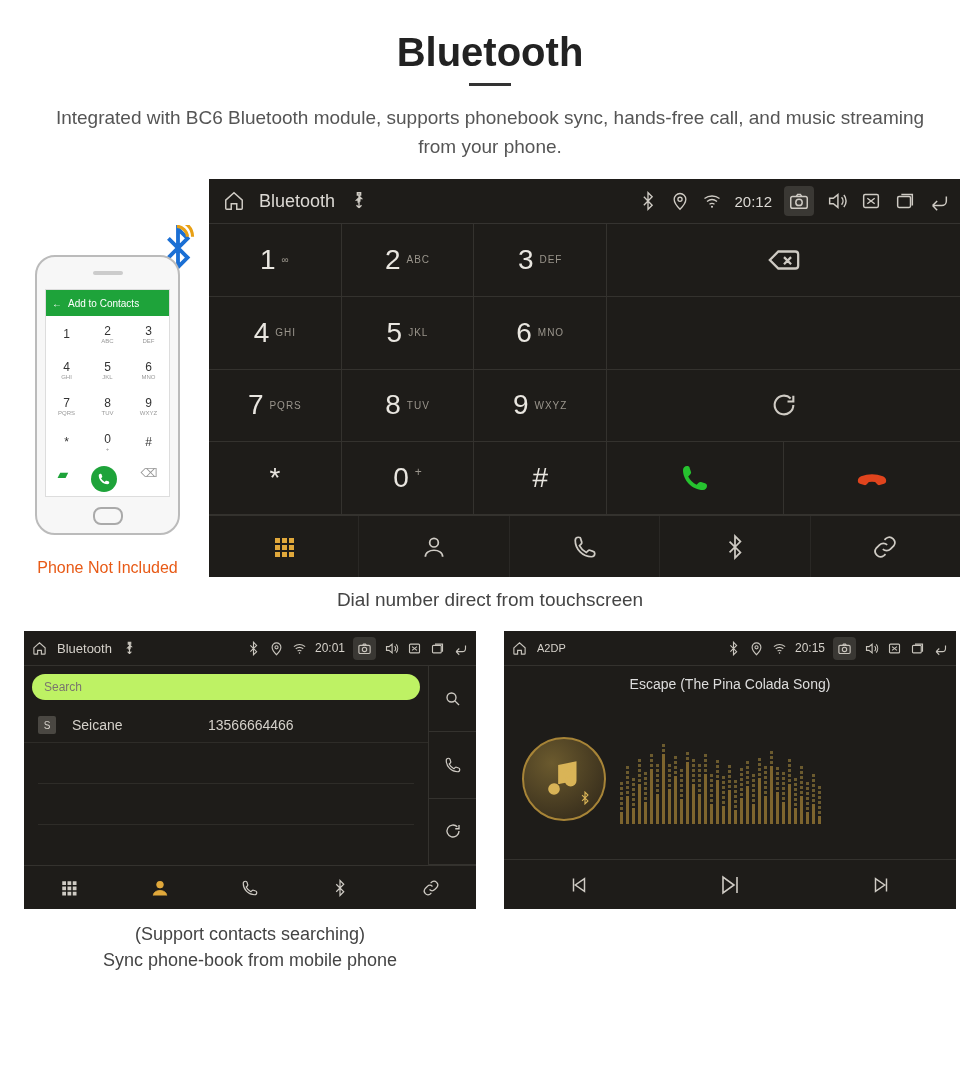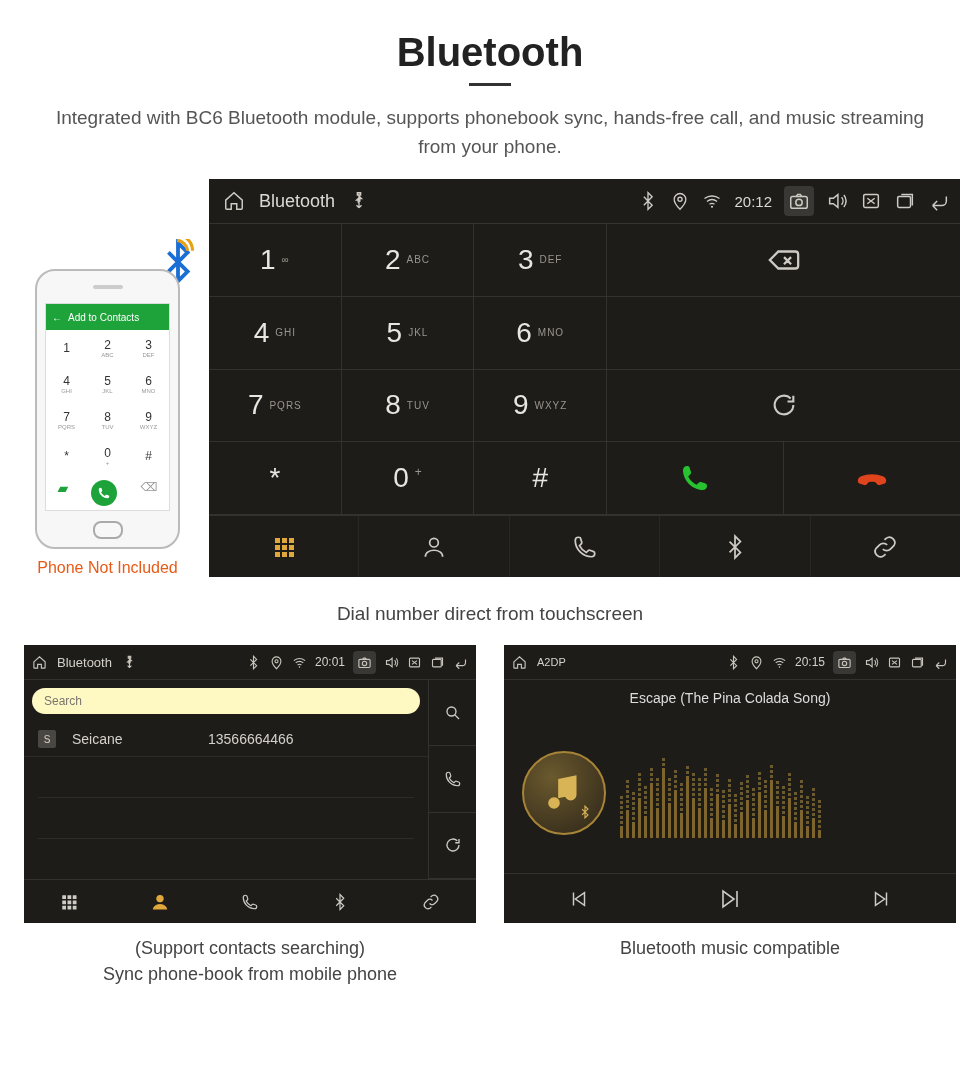--- a/index.html
+++ b/index.html
@@ -15,21 +15,21 @@
   .page { padding: 20px 20px 0 20px; }
   .title-block { text-align: center; margin-top: 10px; margin-bottom: 18px; }
   .title-block h1 { font-size: 40px; font-weight: 700; color: #222; }
   .title-underline { width: 42px; height: 3px; background: #333; margin: 8px auto 18px; }
   .desc { font-size: 19px; color: #555; line-height: 1.5; margin: 0 auto 8px; max-width: 880px; }
   .spec { color: #e85a16; font-size: 19px; margin-bottom: 18px; }
 
   
   .main-row { display: flex; align-items: flex-end; gap: 14px; margin-bottom: 10px; }
   .phone-wrap { width: 175px; text-align: center; position: relative; }
-  .phone-caption { color: #e85a16; font-size: 16px; margin-top: 10px; }
+  .phone-caption { color: #e85a16; font-size: 16px; margin-top: 24px; }
   .phone-mock {
     width: 145px; height: 280px; border: 2px solid #bbb; border-radius: 20px;
     background: #f7f7f7; margin: 0 auto; position: relative; overflow: hidden;
   }
   .phone-mock .screen {
     position: absolute; top: 32px; left: 8px; right: 8px; bottom: 36px;
     background: #fff; border: 1px solid #ddd;
   }
   .phone-mock .topbar { height: 26px; background: #1ea33a; display:flex; align-items:center; padding:0 6px; color:#fff; font-size:10px;}
   .phone-mock .row { display:flex; justify-content:space-around; padding: 4px 0; }
@@ -75,41 +75,41 @@
   .actioncol .arow:nth-child(4) .acell{border-right:1px solid #34322e;}
   .actioncol .arow:nth-child(4) .acell:last-child{border-right:none;}
 
   .bottombar{
     height:62px;border-top:1px solid #34322e;display:flex;
   }
   .bottombar .bcell{flex:1;display:flex;align-items:center;justify-content:center;cursor:pointer;border-right:1px solid #2a2825;}
   .bottombar .bcell:last-child{border-right:none;}
   .bottombar .bcell.active{color:#e0a83b;}
 
-  .caption{ text-align:center; font-size:19px; color:#444; margin: 26px 0 20px; }
+  .caption{ text-align:center; font-size:19px; color:#444; margin: 12px 0 20px; }
 
   
   .bottom-row{ display:flex; gap: 28px; padding: 0 4px;}
   .smallscreen{
     flex:1; height: 278px; background:#1e1c19; color:#d5d1ca;
     display:flex;flex-direction:column;
   }
   .smallscreen .sstatus{
     height:34px;display:flex;align-items:center;padding:0 8px;font-size:12px;gap:8px;
   }
   .smallscreen .sstatus .left{display:flex;align-items:center;gap:10px;}
   .smallscreen .sstatus .right{margin-left:auto;display:flex;align-items:center;gap:8px;}
   .sicon svg{width:15px;height:15px;stroke:#c8c4bc;fill:none;stroke-width:1.8;}
 
   
   .pb-body{flex:1;display:flex;border-top:1px solid #34322e;}
   .pb-main{flex:1;display:flex;flex-direction:column;}
   .pb-side{width:48px;display:flex;flex-direction:column;border-left:1px solid #34322e;}
   .pb-side .scell{flex:1;display:flex;align-items:center;justify-content:center;border-bottom:1px solid #34322e;cursor:pointer;}
-  .pb-search{margin:8px;background:#fef9c3;border-radius:14px;height:26px;display:flex;align-items:center;padding:0 12px;color:#7a766e;font-size:12px;}
+  .pb-search{margin:8px;background:#bef264;border-radius:14px;height:26px;display:flex;align-items:center;padding:0 12px;color:#7a766e;font-size:12px;}
   .pb-row{padding:8px 14px;display:flex;gap:16px;align-items:center;border-bottom:1px solid #2e2c28;font-size:14px;}
   .pb-row .badge{width:18px;height:18px;background:#4a4742;display:flex;align-items:center;justify-content:center;font-size:10px;border-radius:2px;}
   .pb-row .name{width:120px;}
   .pb-bbar{height:44px;border-top:1px solid #34322e;display:flex;}
   .pb-bbar .pcell{flex:1;display:flex;align-items:center;justify-content:center;cursor:pointer;}
   .pb-bbar .pcell.active svg{stroke:#e0a83b;fill:#e0a83b;}
 
   
   .mu-body{flex:1;position:relative;display:flex;flex-direction:column;border-top:1px solid #34322e;}
   .mu-title{text-align:center;padding:10px 0 6px;font-size:14px;color:#ddd;}
@@ -981,19 +981,18 @@
               </div>
             <div class="mcell">
                 <svg width="22" height="22">
                   <use href="#i-next" stroke="#cfcbc4" stroke-width="1.6" fill="none"></use>
                 </svg>
               </div>
           </div>
         </div>
       </div>
       <div class="small-caption">
-        <div>Bluetooth music compatible</div>
       </div>
     </div>
 
   </div>
 
 </div>
 
 </body></html>

